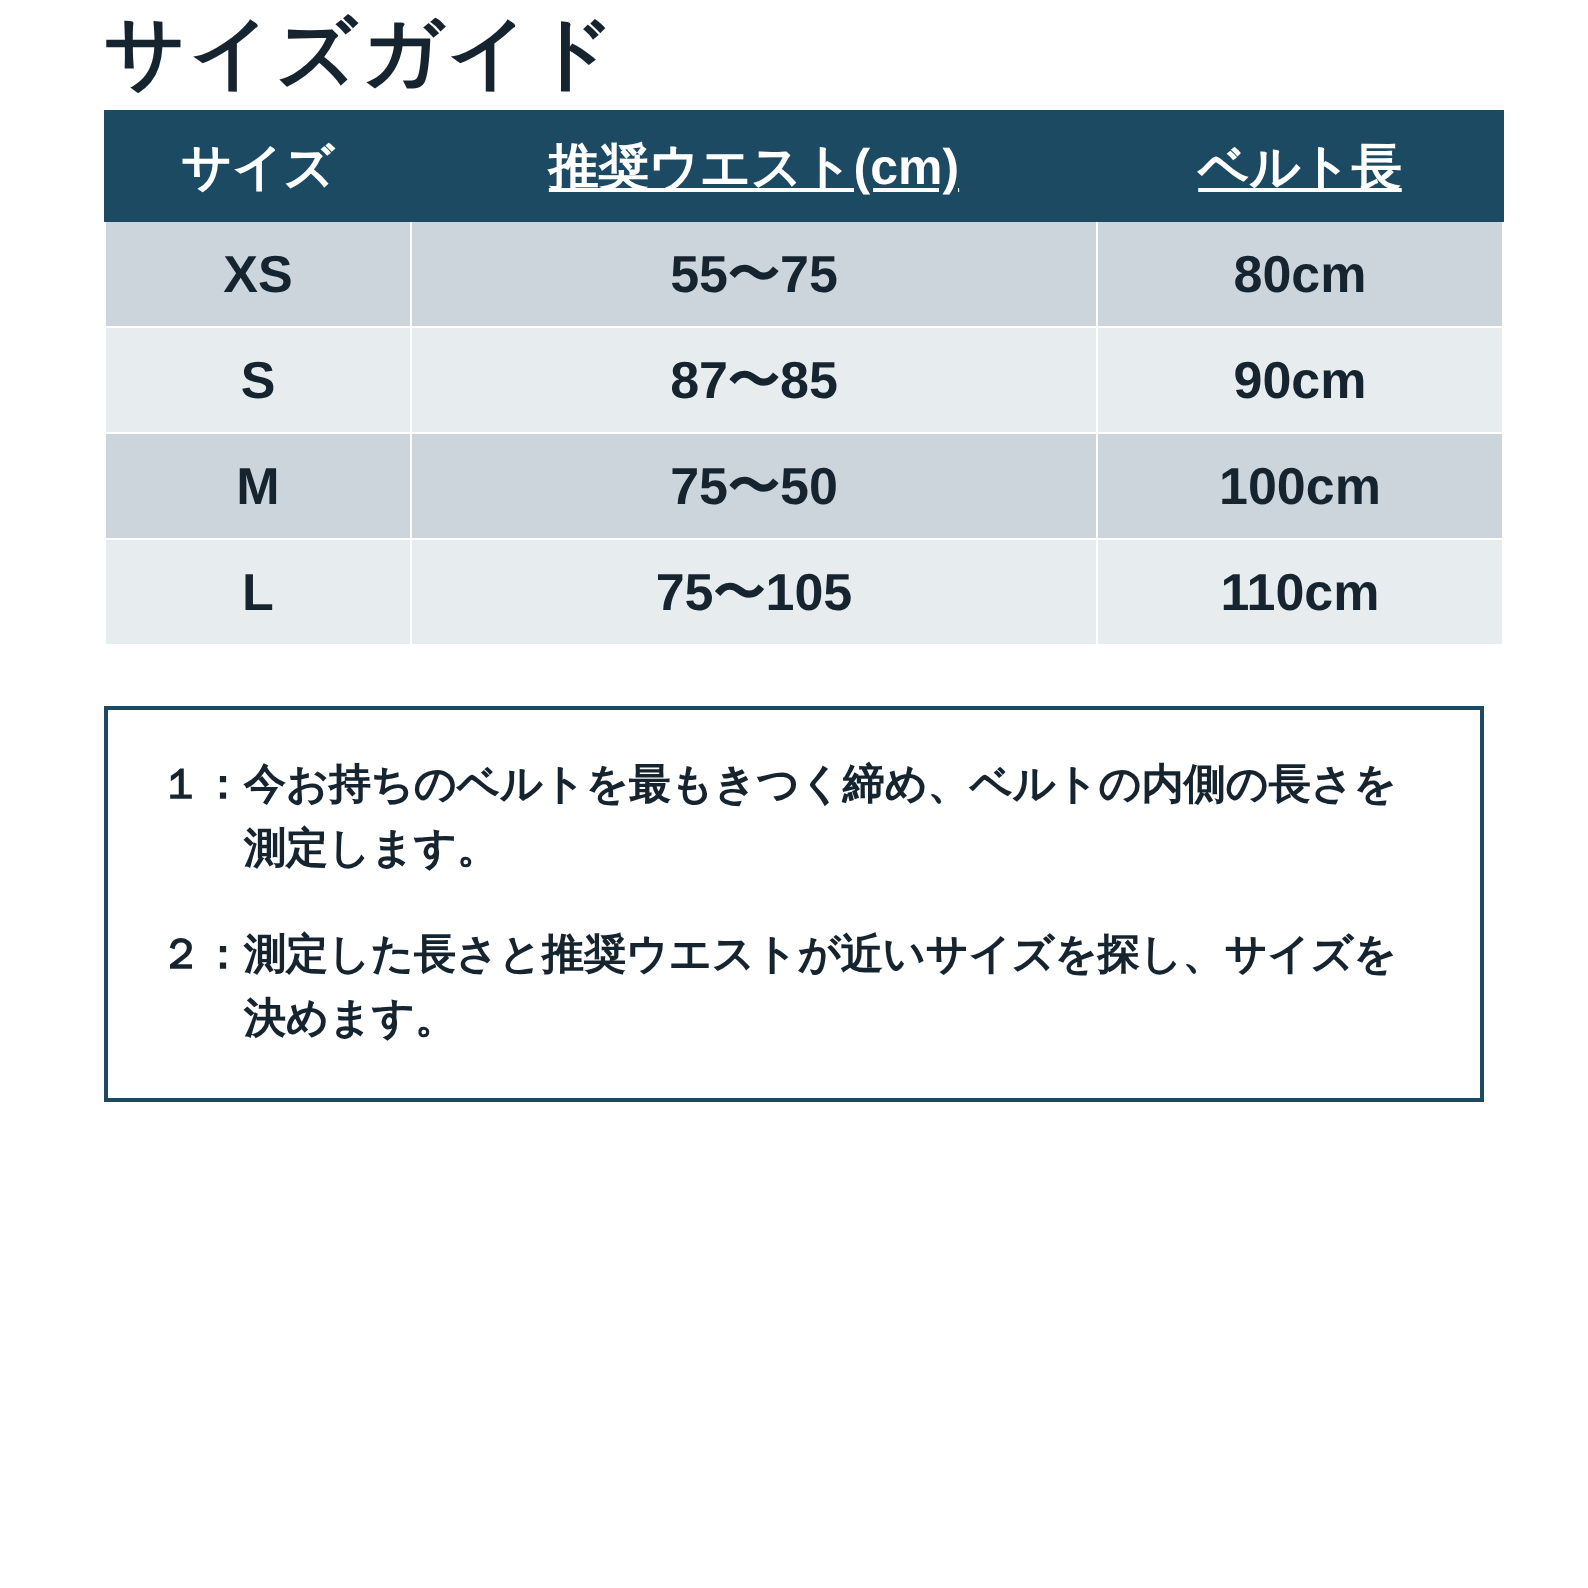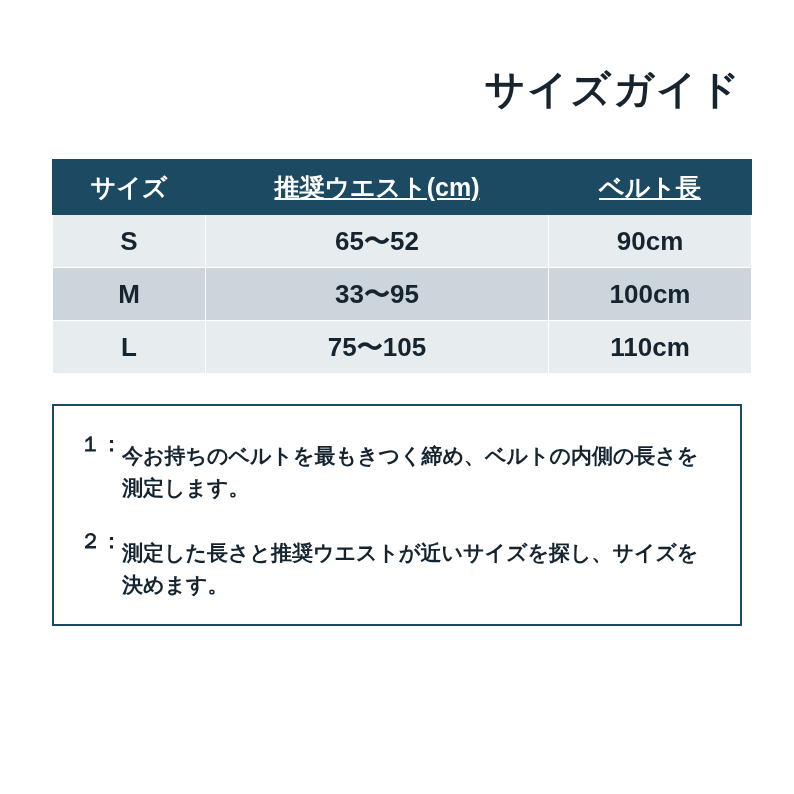--- a/index.html
+++ b/index.html
@@ -15,35 +15,33 @@
     overflow: hidden;
   }
   .page {
     position: relative;
     width: 794px;
     height: 794px;
     box-sizing: border-box;
     padding: 0 52px;
   }
   .title-block {
-    padding-top: 62px;
-    text-align: right;
+    text-align: left;
   }
   .title-line {
     font-size: 40px;
     font-weight: bold;
     letter-spacing: 2px;
     line-height: 1.38;
     color: #16242f;
   }
   .title-line.second {
     letter-spacing: 1px;
   }
   table.size-table {
-    margin-top: 42px;
     width: 690px;
     border-collapse: collapse;
     table-layout: fixed;
   }
   table.size-table th {
     background: #1d4a63;
     color: #ffffff;
     font-size: 25px;
     font-weight: bold;
     height: 52px;
@@ -81,49 +79,53 @@
   }
   .note-item + .note-item {
     margin-top: 22px;
   }
   .note-num {
     white-space: nowrap;
     flex: 0 0 auto;
   }
   .note-text {
     flex: 1 1 auto;
-    margin-top: 12px;
   }
 </style>
 </head>
 <body>
 
 <div class="page">
 
   <div class="title-block">
     <div class="title-line">サイズガイド</div>
   </div>
 
   <table class="size-table">
     <thead>
       <tr>
         <th class="col-size">サイズ</th>
         <th class="col-waist">推奨ウエスト(cm)</th>
         <th class="col-belt">ベルト長</th>
       </tr>
     </thead>
     <tbody>
+      <tr class="row-even">
+        <td>XS</td>
+        <td>55〜75</td>
+        <td>80cm</td>
+      </tr>
       <tr class="row-odd">
         <td>S</td>
-        <td>65〜52</td>
+        <td>87〜85</td>
         <td>90cm</td>
       </tr>
       <tr class="row-even">
         <td>M</td>
-        <td>33〜95</td>
+        <td>75〜50</td>
         <td>100cm</td>
       </tr>
       <tr class="row-odd">
         <td>L</td>
         <td>75〜105</td>
         <td>110cm</td>
       </tr>
     </tbody>
   </table>
 

